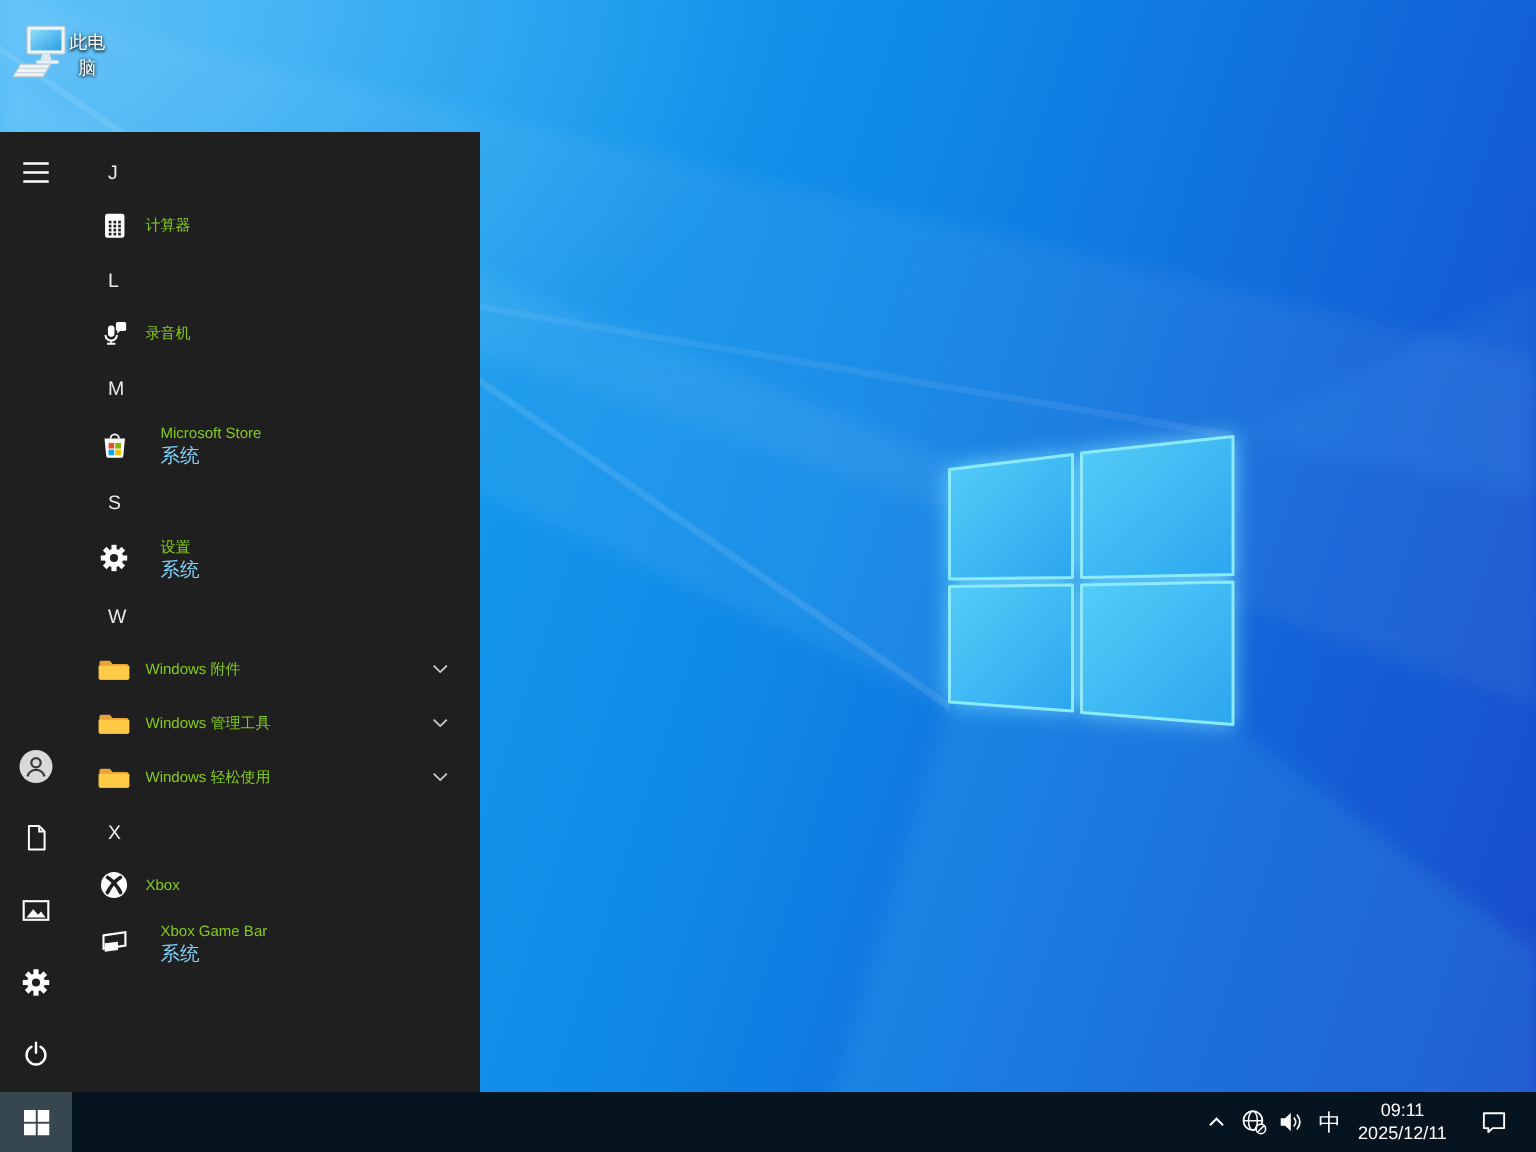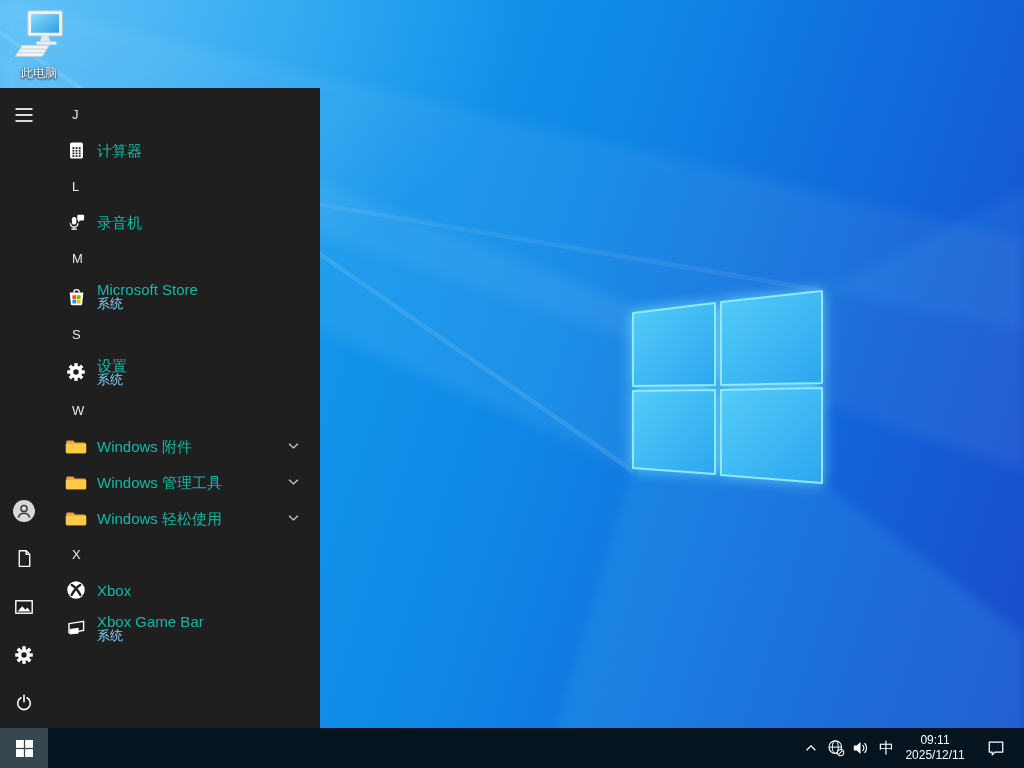--- a/index.html
+++ b/index.html
@@ -15,21 +15,21 @@
     position:absolute;inset:0;
     background:
       radial-gradient(90% 75% at 2% 0%, rgba(160,225,255,.45) 0%, rgba(160,225,255,0) 55%),
       linear-gradient(108deg,#2ca8f2 0%,#149aed 28%,#0f87e6 52%,#1263d8 78%,#1b4bca 100%);
   }
   #wallpaper svg{position:absolute;inset:0;}
 
   
   .desktop-icon{
     position:absolute;left:7px;top:8px;width:64px;
-    display:flex;flex-direction:column;align-items:center;cursor:default;
+    display:flex;flex-direction:row;align-items:center;cursor:default;
   }
   .desktop-icon-label{
     margin-top:1px;font-size:12px;color:#fff;text-align:center;
     text-shadow:0 1px 2px rgba(0,0,0,.85),0 0 3px rgba(0,0,0,.6);
   }
 
   
   #start-menu{
     position:absolute;left:0;top:88px;width:320px;height:640px;
     background:#1f1f1f;display:flex;z-index:5;
@@ -40,25 +40,25 @@
   }
   .rail-btn{
     width:48px;height:40px;display:flex;align-items:center;justify-content:center;
     background:transparent;border:none;cursor:pointer;
   }
   #rail-bottom{margin-top:auto;display:flex;flex-direction:column;}
   #rail-bottom .rail-btn{height:48px;}
 
   #app-list{flex:1;padding-top:8px;overflow:hidden;position:relative;}
   .row{display:flex;align-items:center;height:36px;padding-left:16px;cursor:pointer;}
-  .row.double{height:40px;}
+  .row.double{height:40px;gap:10px;}
   .row.header{padding-left:24px;}
   .row .icon-box{width:24px;height:24px;flex:0 0 24px;display:flex;align-items:center;justify-content:center;}
   .row .texts{margin-left:9px;display:flex;flex-direction:column;justify-content:center;}
-  .row .label{font-size:15px;color:#14b8a6;line-height:15px;white-space:nowrap;}
+  .row .label{font-size:10px;color:#84cc16;line-height:15px;white-space:nowrap;}
   .row .sublabel{font-size:13px;color:#7dd3fc;line-height:14px;}
   .row .section-letter{font-size:13px;color:#e9e9e9;}
   .row .chevron{margin-left:auto;margin-right:21px;display:flex;align-items:center;}
 
   
   #taskbar{
     position:absolute;left:0;bottom:0;width:1024px;height:40px;
     background:#05141e;display:flex;align-items:stretch;z-index:10;
   }
   #start-button{

